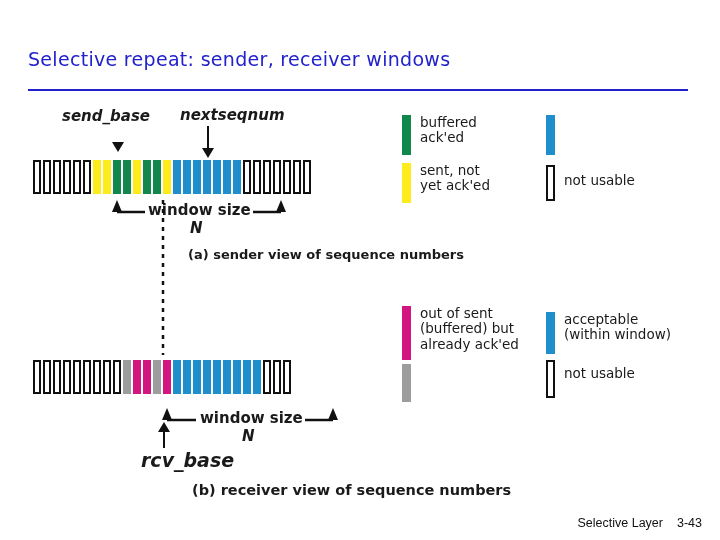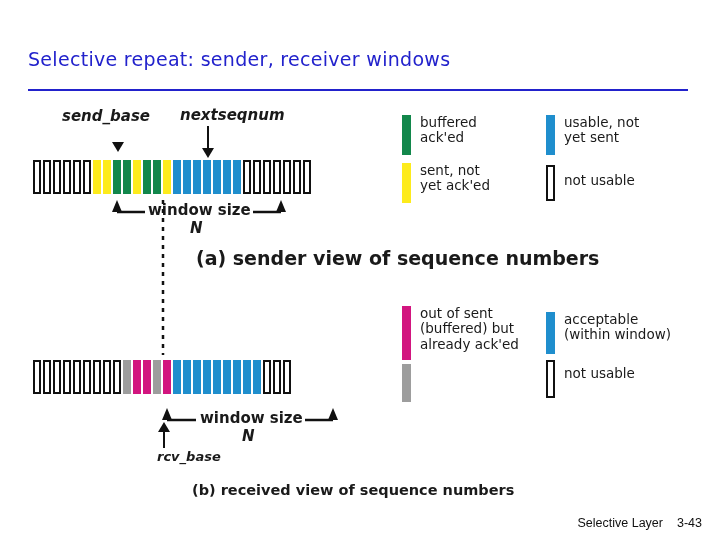--- a/index.html
+++ b/index.html
@@ -149,21 +149,21 @@
     <div class="cell empty"></div>
     <div class="cell empty"></div>
     <div class="cell empty"></div>
     <div class="cell empty"></div>
   </div>
 
 <div class="lbl" style="left:148px; top:202px; font-size:15px;">window size</div>
 
 <div class="lbl italic" style="left:190px; top:220px; font-size:15px;">N</div>
 
-<div class="lbl" style="left:196px; top:248px; font-size:19px;">(a) sender view of sequence numbers</div>
+<div class="lbl" style="left:188px; top:248px; font-size:13px;">(a) sender view of sequence numbers</div>
 
 <div class="strip" id="receiver-strip" style="left:33px; top:360px;">
     <div class="cell empty"></div>
     <div class="cell empty"></div>
     <div class="cell empty"></div>
     <div class="cell empty"></div>
     <div class="cell empty"></div>
     <div class="cell empty"></div>
     <div class="cell empty"></div>
     <div class="cell empty"></div>
@@ -184,23 +184,23 @@
     <div class="cell blue"></div>
     <div class="cell empty"></div>
     <div class="cell empty"></div>
     <div class="cell empty"></div>
   </div>
 
 <div class="lbl" style="left:200px; top:410px; font-size:15px;">window size</div>
 
 <div class="lbl italic" style="left:242px; top:428px; font-size:15px;">N</div>
 
-<div class="lbl italic" style="left:157px; top:450px; font-size:13px;">rcv_base</div>
-
-<div class="lbl" style="left:192px; top:482px; font-size:14.5px;">(b) received view of sequence numbers</div>
+<div class="lbl italic" style="left:141px; top:450px; font-size:19px;">rcv_base</div>
+
+<div class="lbl" style="left:192px; top:482px; font-size:14.5px;">(b) receiver view of sequence numbers</div>
 
 <svg id="annotations" viewBox="0 0 720 540">
 
   <polygon points="112,142 124,142 118,152" fill="#111111"></polygon>
 
   <line x1="208" y1="126" x2="208" y2="150" stroke="#111111" stroke-width="2"></line>
   <polygon points="202,148 214,148 208,158" fill="#111111"></polygon>
 
   <line x1="117" y1="212" x2="145" y2="212" stroke="#111111" stroke-width="2.5"></line>
   <polygon points="112,212 122,212 117,200" fill="#111111"></polygon>
@@ -225,22 +225,20 @@
 </div>
 
 <div class="legend-row" id="legend-sender-1" style="left:402px; top:163px; height:42px;">
   <div class="legend-swatch yellow" style="height:40px;"></div>
   <div class="legend-text">sent, not
 yet ack'ed</div>
 </div>
 
 <div class="legend-row" id="legend-sender-2" style="left:546px; top:115px; height:42px;">
   <div class="legend-swatch blue" style="height:40px;"></div>
-  <div class="legend-text">usable, not
-yet sent</div>
 </div>
 
 <div class="legend-row" id="legend-sender-3" style="left:546px; top:165px; height:42px;">
   <div class="legend-swatch empty" style="height:36px;"></div>
   <div class="legend-text" style="padding-top:8px;">not usable</div>
 </div>
 
 <div class="legend-row" id="legend-receiver-0" style="left:402px; top:306px; height:56px;">
   <div class="legend-swatch magenta" style="height:54px;"></div>
   <div class="legend-text">out of sent

